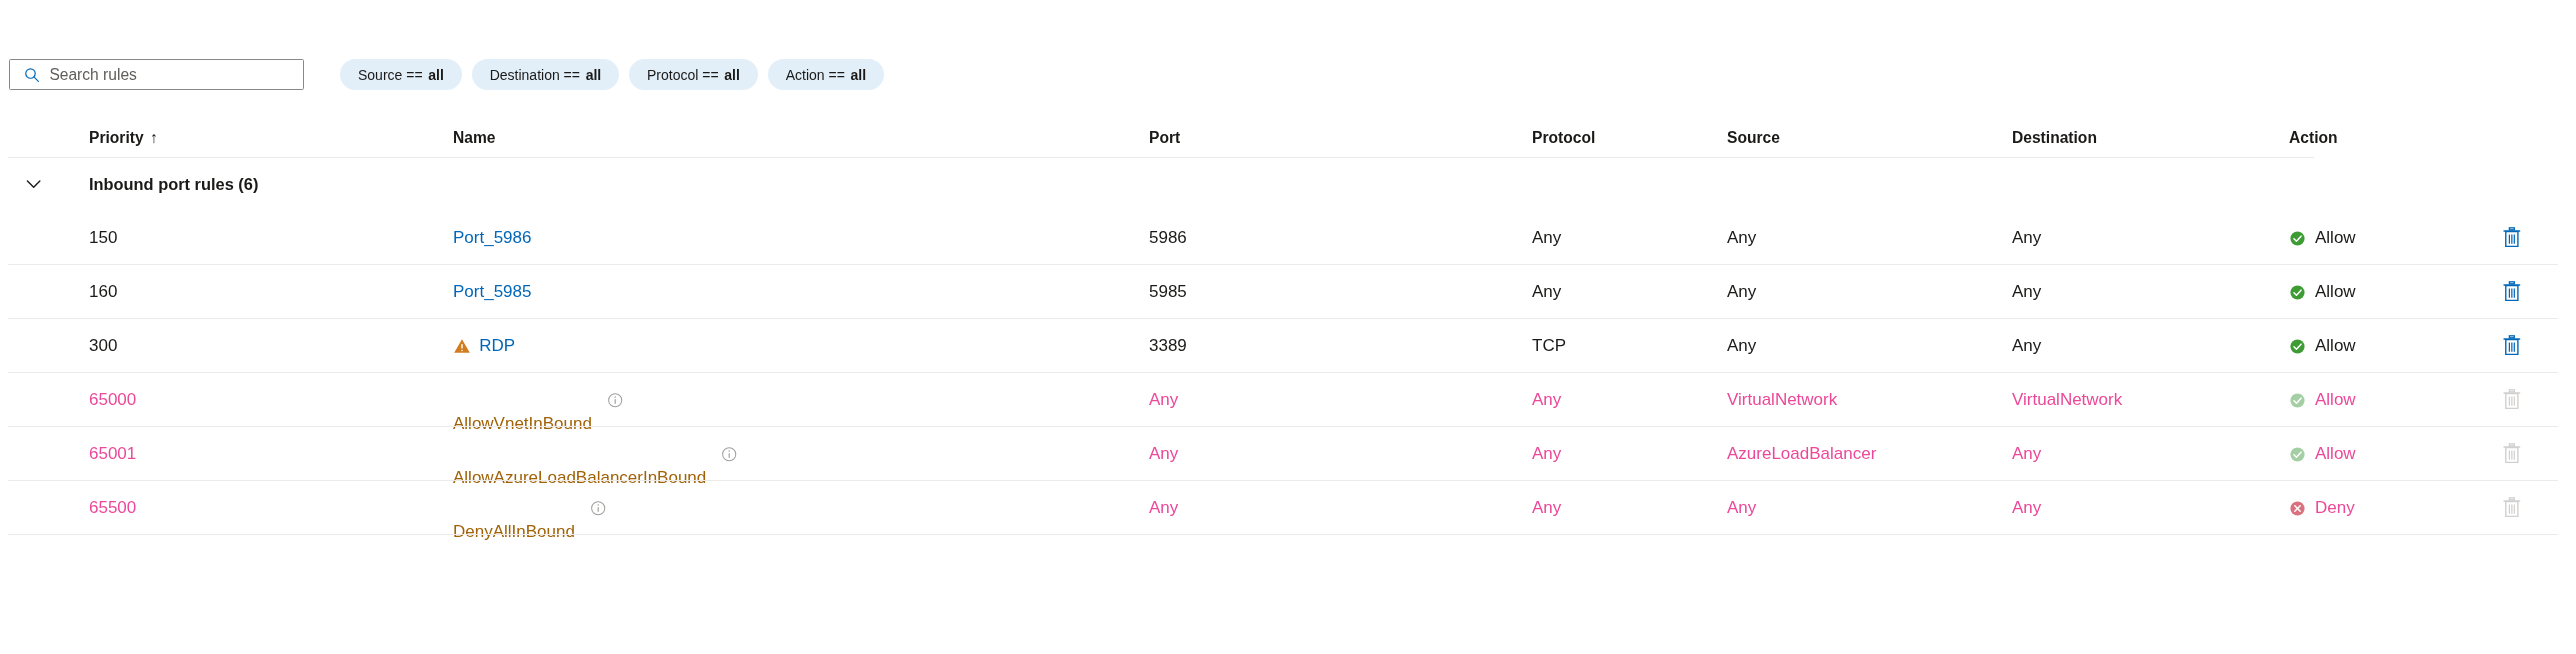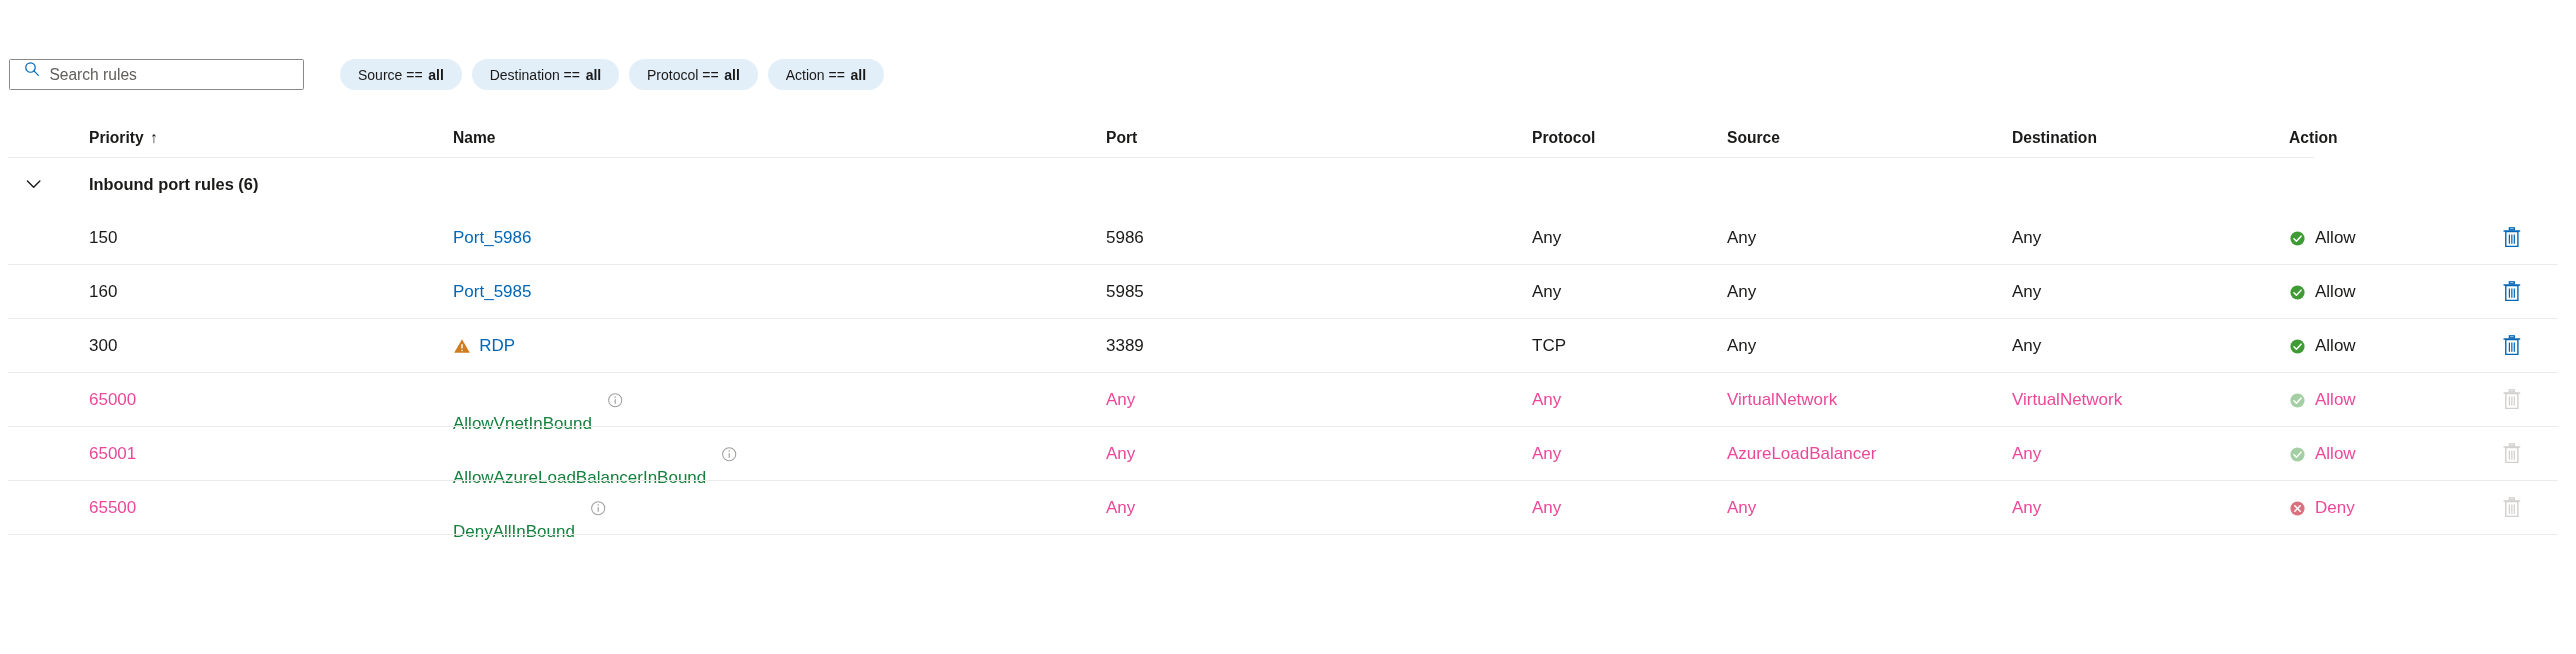--- a/index.html
+++ b/index.html
@@ -18,20 +18,21 @@
   .search-box {
     position: absolute;
     left: 9px;
     top: 59px;
     width: 295px;
     height: 31px;
     border: 0.8px solid #8a8886;
     border-radius: 1.6px;
     background: #ffffff;
     display: flex;
+    align-items: center;
     padding: 0 6.6px;
   }
   .search-icon {
     width: 18px;
     height: 18px;
     flex: 0 0 18px;
     margin-left: 6.6px;
     margin-right: 8.2px;
     display: block;
   }
@@ -102,21 +103,21 @@
     display: flex;
     align-items: center;
   }
   .hdr-cell {
     font-size: 15.6px;
     font-weight: bold;
     color: #1b1a19;
   }
   .c-priority    { left: 89px; align-items: flex-end; }
   .c-name        { left: 453px; }
-  .c-port        { left: 1106px; }
+  .c-port        { left: 1149px; }
   .c-protocol    { left: 1532px; }
   .c-source      { left: 1727px; }
   .c-destination { left: 2012px; }
   .c-action      { left: 2289px; }
   .c-delete      { left: 2502px; }
 
   .group-row {
     position: relative;
     display: flex;
     align-items: center;
@@ -134,21 +135,21 @@
   .group-label {
     position: absolute;
     left: 89px;
     font-size: 16.4px;
     font-weight: bold;
     color: #1b1a19;
   }
 
   .link { color: #0067b8; cursor: pointer; }
   .muted { color: #ec4899; }
-  .dim-link { color: #15803d; margin-top: 48px; }
+  .dim-link { color: #a16207; margin-top: 48px; }
 
   .name-wrap { display: flex; align-items: center; gap: 8.2px; }
   .warn-icon { width: 18px; height: 18px; display: block; }
   .info-icon { width: 16.4px; height: 16.4px; display: block; margin-left: 6.6px; }
 
   .action-wrap { display: flex; align-items: center; gap: 9px; }
   .status-icon { width: 17px; height: 17px; display: block; }
 
   .trash { width: 19.7px; height: 21.3px; display: block; cursor: pointer; }
   .trash-dim { cursor: default; }

